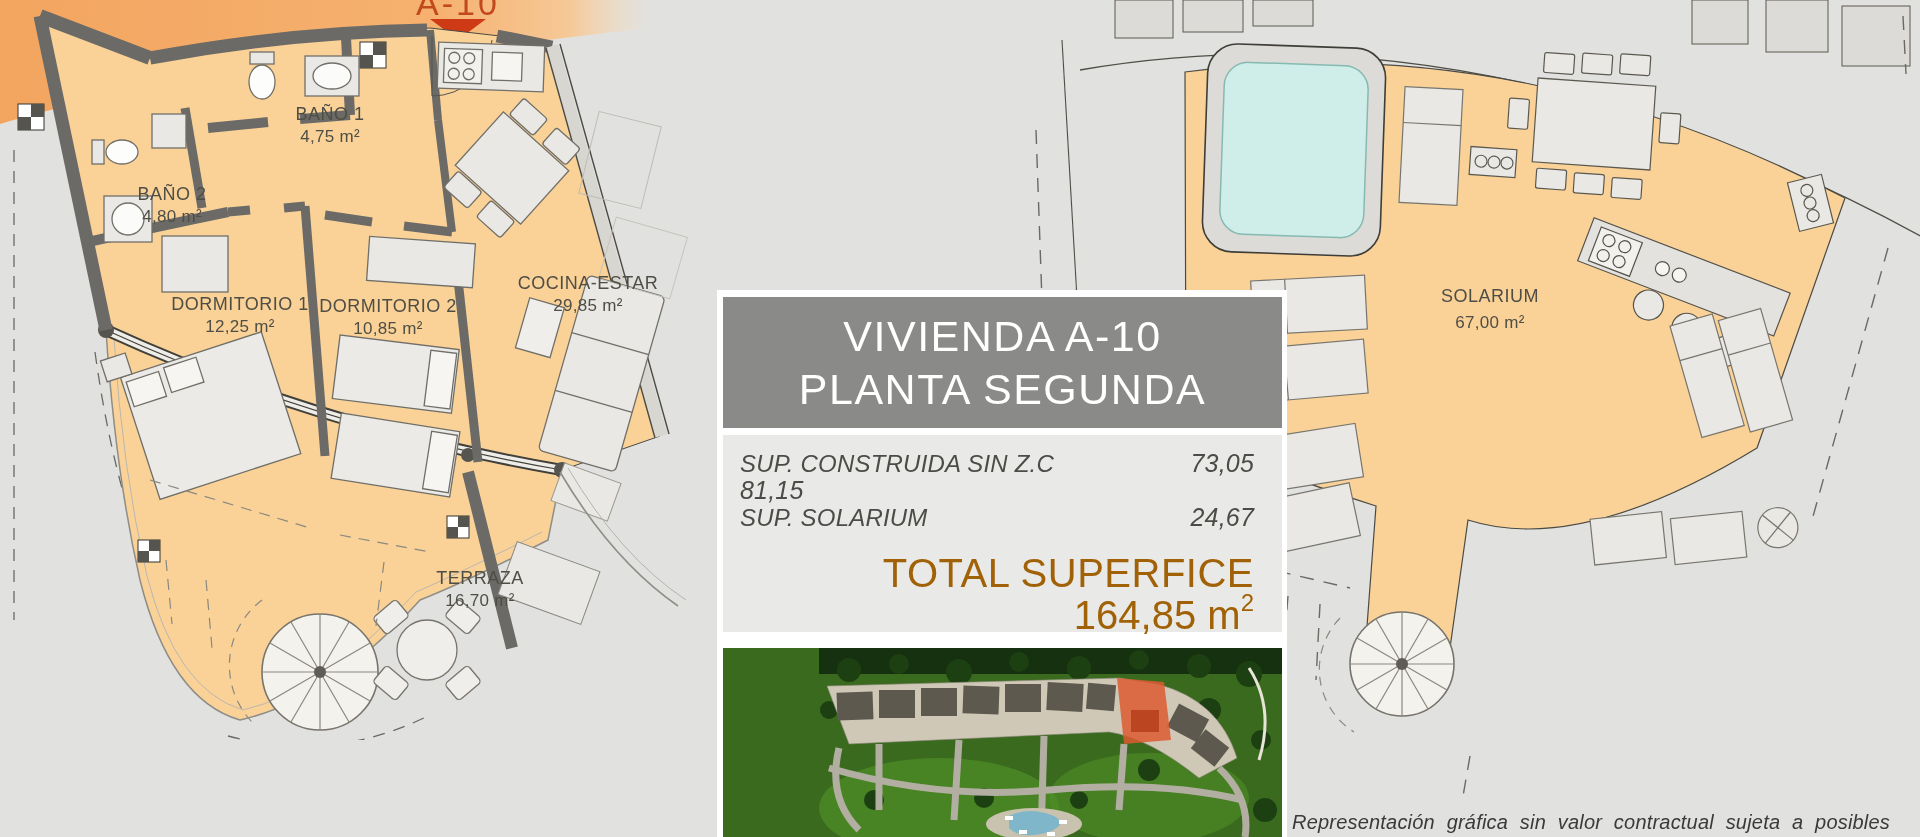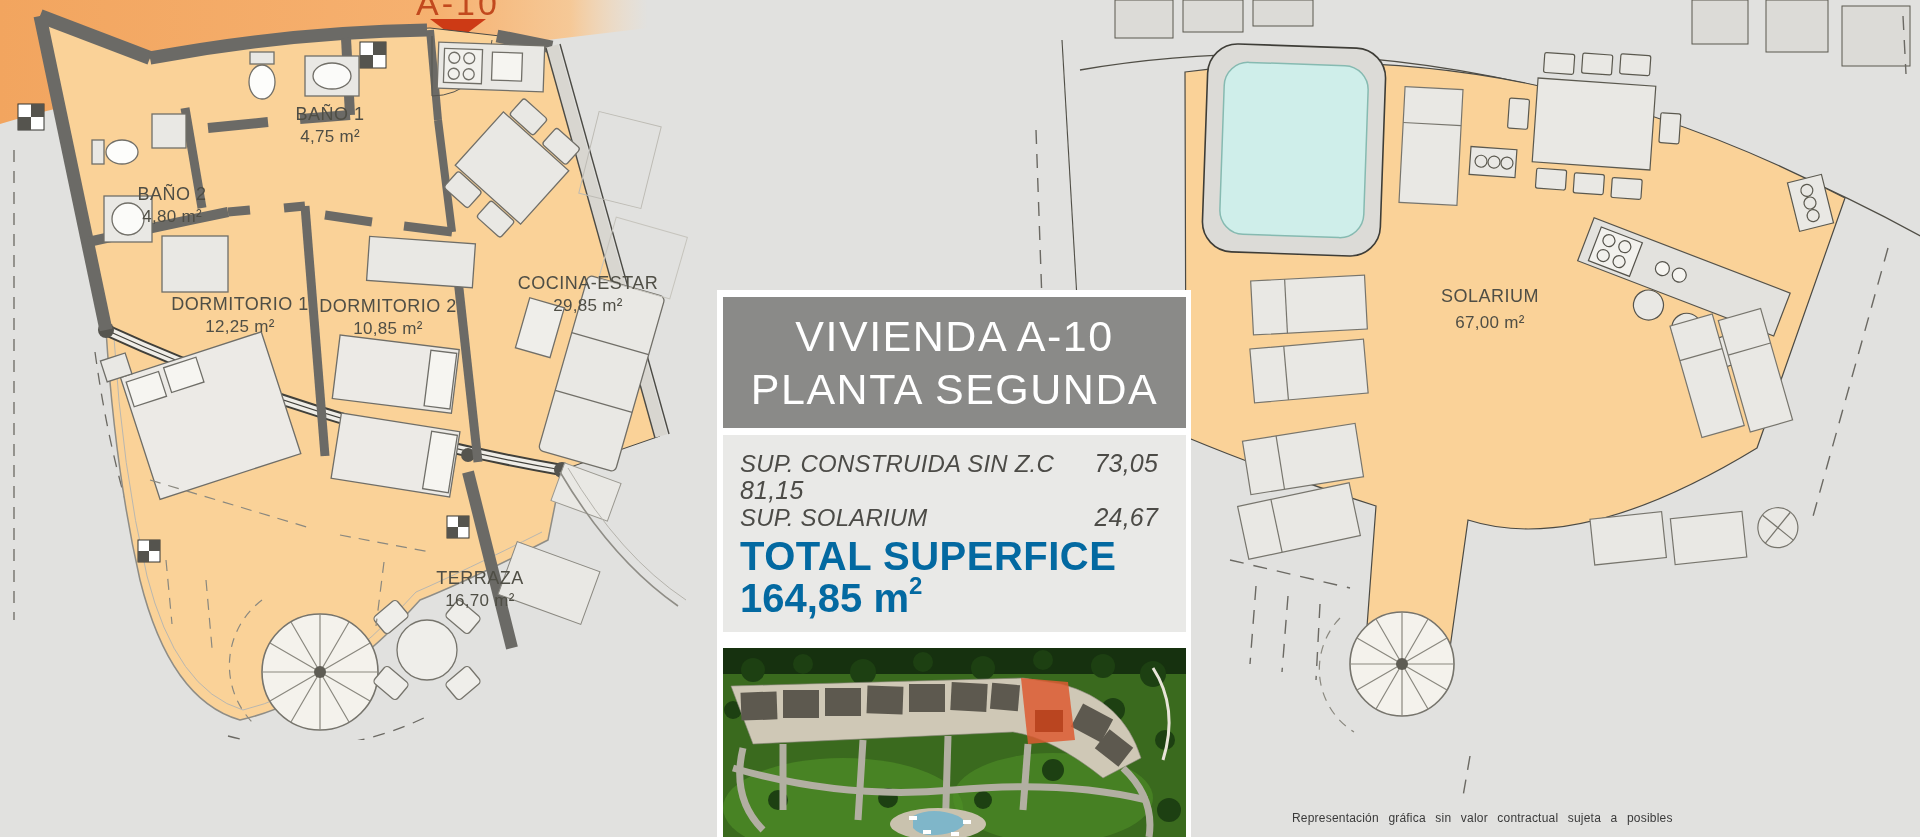--- a/index.html
+++ b/index.html
@@ -6,40 +6,40 @@
   body{
     width:1920px;height:837px;position:relative;overflow:hidden;
     background:#e1e1df;
     font-family:"Liberation Sans", sans-serif;
   }
   .abs{position:absolute;}
   svg text{font-family:"Liberation Sans", sans-serif;}
   .room-label{fill:#4f4e45;font-size:18px;letter-spacing:.5px;text-anchor:middle;}
   .room-area{fill:#4f4e45;font-size:17px;letter-spacing:.3px;text-anchor:middle;}
   
-  #panel-frame{left:717px;top:290px;width:474px;height:547px;background:#ffffff;}
+  #panel-frame{left:717px;top:290px;width:570px;height:547px;background:#ffffff;text-align:right;}
   #title-box{
     position:absolute;left:6px;top:7px;right:5px;height:131px;background:#8a8a88;
     color:#fff;display:flex;flex-direction:column;align-items:center;justify-content:center;
     font-size:43px;letter-spacing:1.5px;line-height:1.22;white-space:nowrap;
   }
   #info-box{
     position:absolute;left:6px;top:145px;right:5px;height:197px;background:#e9e9e7;
     color:#4c4b47;padding:15px 28px 0 17px;box-sizing:border-box;
   }
   .spec-row{display:flex;justify-content:space-between;font-size:24px;line-height:27px;letter-spacing:.2px;font-style:italic;}
   .spec-value{font-size:25px;}
-  #total-block{margin-top:4px;color:#0369a1;font-weight:bold;line-height:1.05;}
+  #total-block{margin-top:21px;color:#a16207;font-weight:normal;line-height:1.05;}
   #total-label{font-size:40px;letter-spacing:.5px;}
   #total-value{font-size:40px;}
   #total-value sup{font-size:24px;position:relative;top:-4px;}
   #photo-box{position:absolute;left:6px;top:358px;right:5px;bottom:0;overflow:hidden;background:#3a6a1e;}
   #disclaimer{
-    left:1292px;top:811px;width:590px;font-size:12px;color:#3a3a3a;
-    word-spacing:6px;letter-spacing:.2px;white-space:nowrap;
+    left:1292px;top:811px;width:590px;font-size:20px;color:#3a3a3a;
+    word-spacing:6px;letter-spacing:.2px;white-space:nowrap;font-style:italic;
   }
 </style>
 </head>
 <body>
 
 <svg class="abs" style="left:0;top:0" width="770" height="740" viewBox="0 0 770 740">
   <defs>
     <linearGradient id="bandg" x1="0" y1="0" x2="1" y2="0">
       <stop offset="0" stop-color="#f2a55f"></stop>
       <stop offset="0.68" stop-color="#f6b170"></stop>

